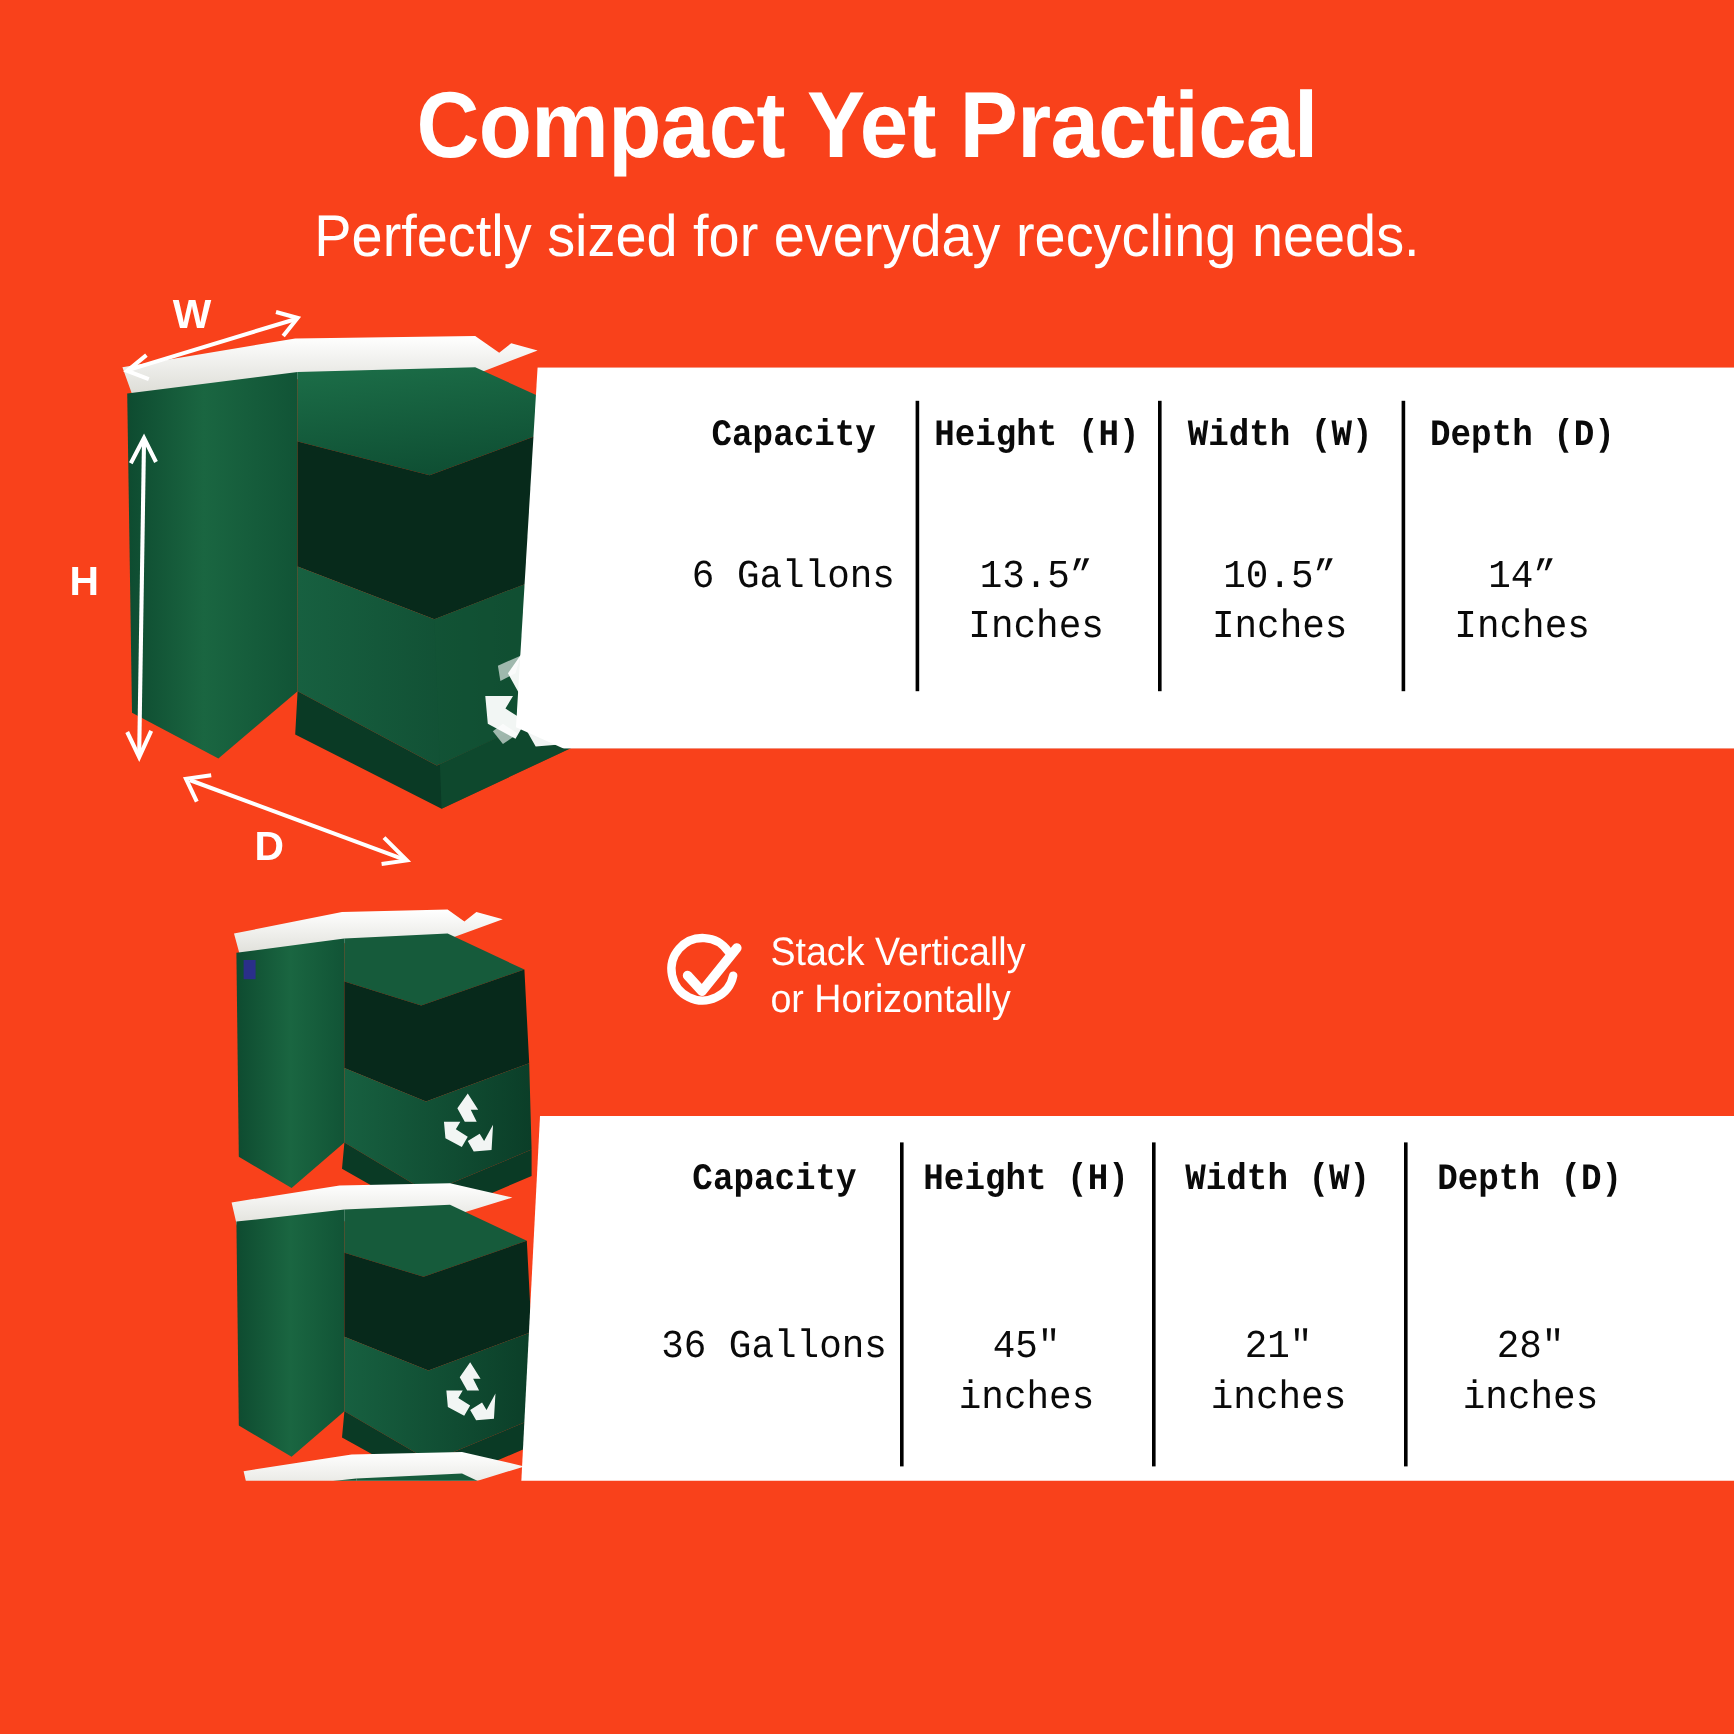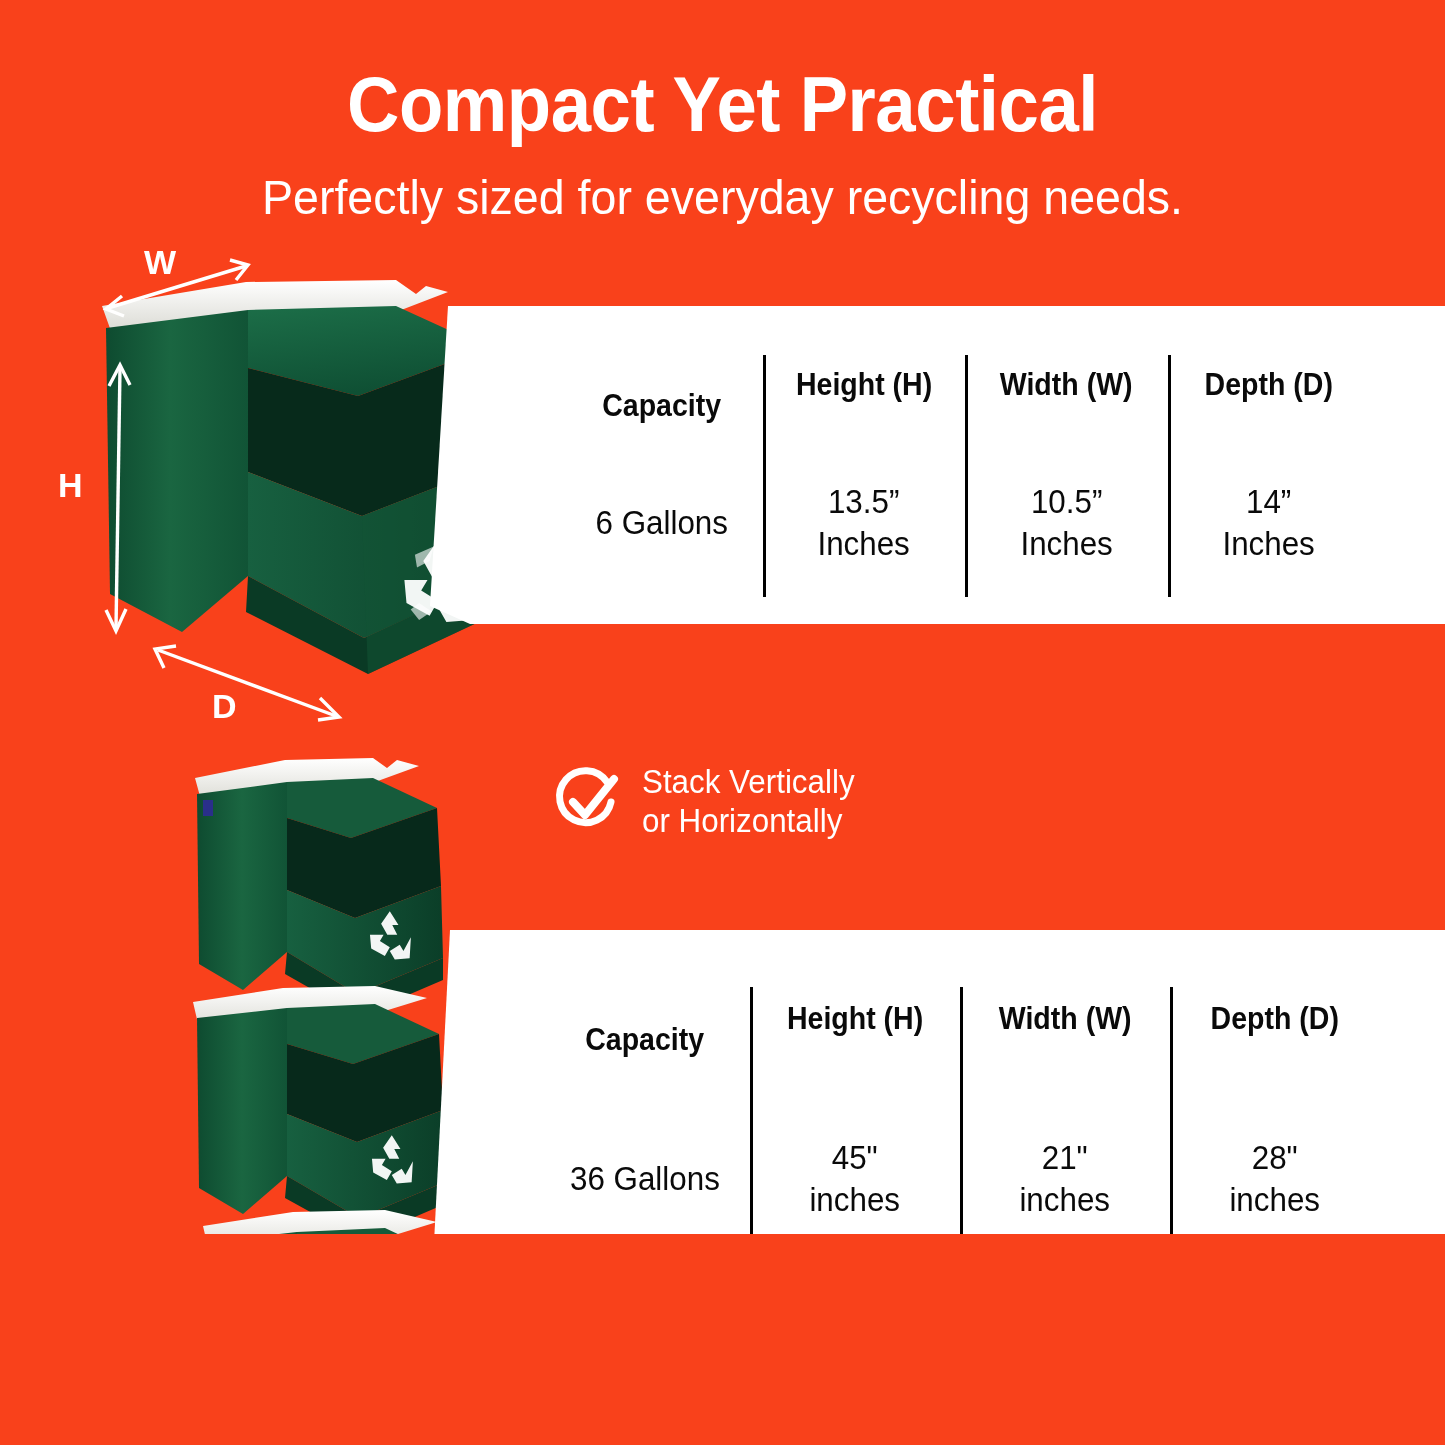--- a/index.html
+++ b/index.html
@@ -34,21 +34,21 @@
     clip-path:polygon(118px 0, 1115px 0, 1115px 318px, 140px 318px, 100px 300px);
     box-shadow:0 6px 14px rgba(90,15,0,0.25);
   }
   .panel-2{
     left:300px;top:930px;width:1145px;height:372px;
     clip-path:polygon(150px 0, 1145px 0, 1145px 372px, 175px 372px, 132px 352px);
     box-shadow:0 6px 14px rgba(90,15,0,0.25);
   }
 
   
-  .spec{position:absolute;display:flex;align-items:center;}
+  .spec{position:absolute;display:flex;align-items:flex-start;font-family:Liberation Mono, monospace;}
   .spec-1{left:560px;top:346px;width:810px;height:240px;}
   .spec-2{left:540px;top:966px;width:840px;height:290px;}
   .spec-col{
     flex:1;display:flex;flex-direction:column;align-items:center;
     position:relative;
   }
   .spec-col + .spec-col::before{
     content:"";position:absolute;left:0;top:-14px;bottom:-36px;width:3px;background:#000000;
   }
   .spec-1 .spec-col + .spec-col::before{top:-12px;bottom:-32px;}
@@ -58,21 +58,21 @@
   }
   .spec-val{
     color:#0A0A0A;font-size:33px;font-weight:normal;line-height:42px;
     text-align:center;transform:scaleX(0.95);white-space:nowrap;
   }
   .spec-1 .spec-val{margin-top:78px;}
   .spec-2 .spec-val{margin-top:100px;}
   .spec-col.cap .spec-val{line-height:42px;}
 
   
-  .features{position:absolute;left:552px;top:762px;width:840px;height:100px;display:flex;gap:48px;flex-direction:column;}
+  .features{position:absolute;left:552px;top:762px;width:840px;height:100px;display:flex;gap:48px;}
   .feature{display:flex;align-items:center;gap:18px;}
   .feat-text{
     color:#FFFFFF;font-size:33px;line-height:39px;font-weight:normal;
     transform:scaleX(0.95);transform-origin:left center;white-space:nowrap;
   }
 
   
   .dim-label{position:absolute;color:#FFFFFF;font-size:34px;font-weight:bold;}
   .dim-w{left:144px;top:243px;}
   .dim-h{left:58px;top:466px;}

